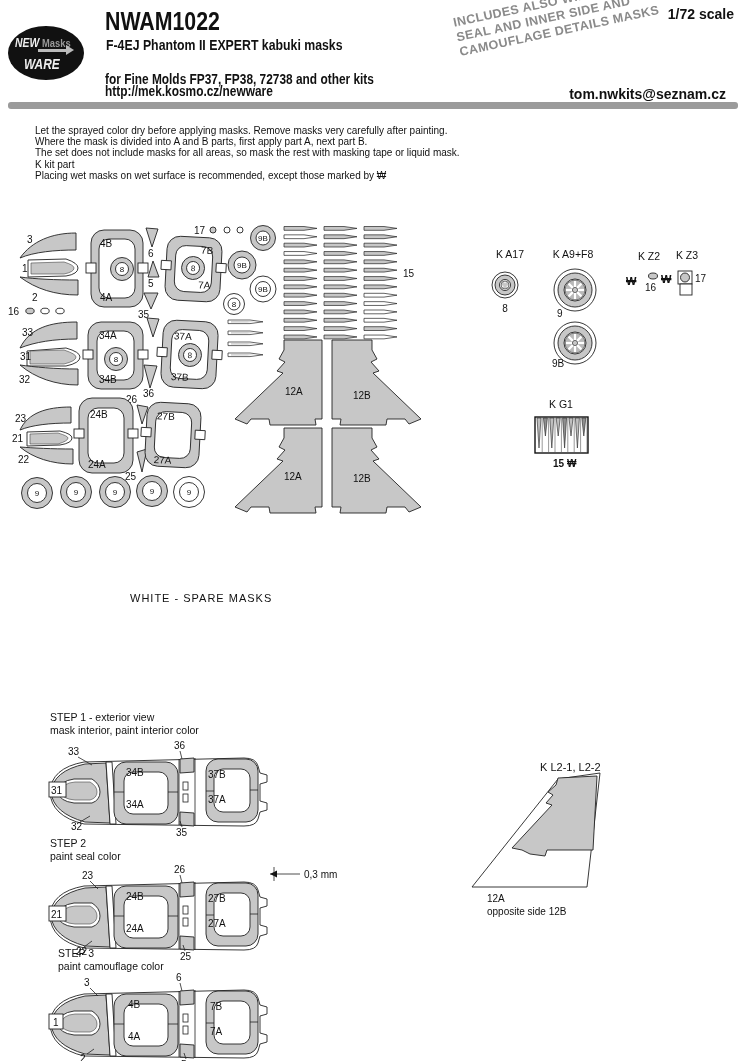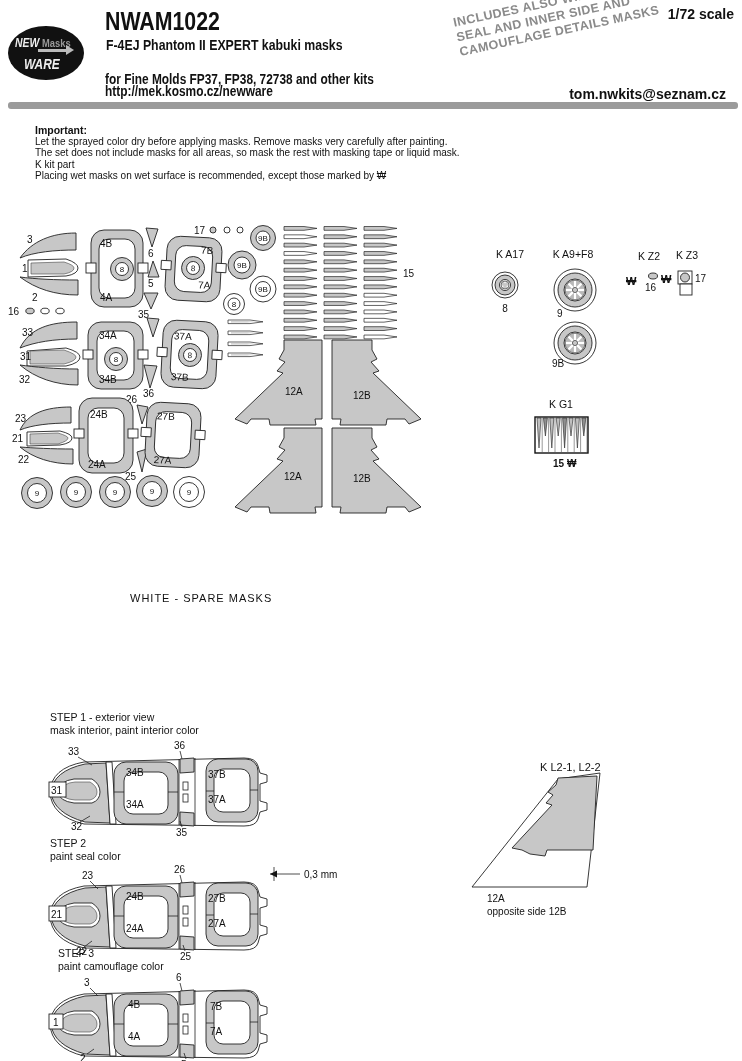--- a/index.html
+++ b/index.html
@@ -54,22 +54,22 @@
     <div class="abs hdr-right" style="right:16px;top:86px;">tom.nwkits@seznam.cz</div>
     <div class="note-rot">
       <div>INCLUDES ALSO WINDOWS</div>
       <div>SEAL AND INNER SIDE AND</div>
       <div>CAMOUFLAGE DETAILS MASKS</div>
     </div>
     <div class="bar"></div>
   </div>
 
   <div class="imp">
-    <div class="h">Important:</div>
     <div>Let the sprayed color dry before applying masks. Remove masks very carefully after painting.</div>
+    <div>Where the mask is divided into A and B parts, first apply part A, next part B.</div>
     <div>The set does not include masks for all areas, so mask the rest with masking tape or liquid mask.</div>
     <div>K kit part</div>
     <div>Placing wet masks on wet surface is recommended, except those marked by ₩</div>
   </div>
 
   <svg style="left:0;top:225px;" width="742" height="300" viewBox="0 0 742 300">
 
     <g>
       <path class="shape" d="M20,33 C32,16 52,8 76,8 L76,25 C55,25 34,27 20,33 Z"></path>
       <path class="wht" d="M28,35 L66,34 Q78,38 78,43 Q78,49 66,51 L28,52 Z"></path>

